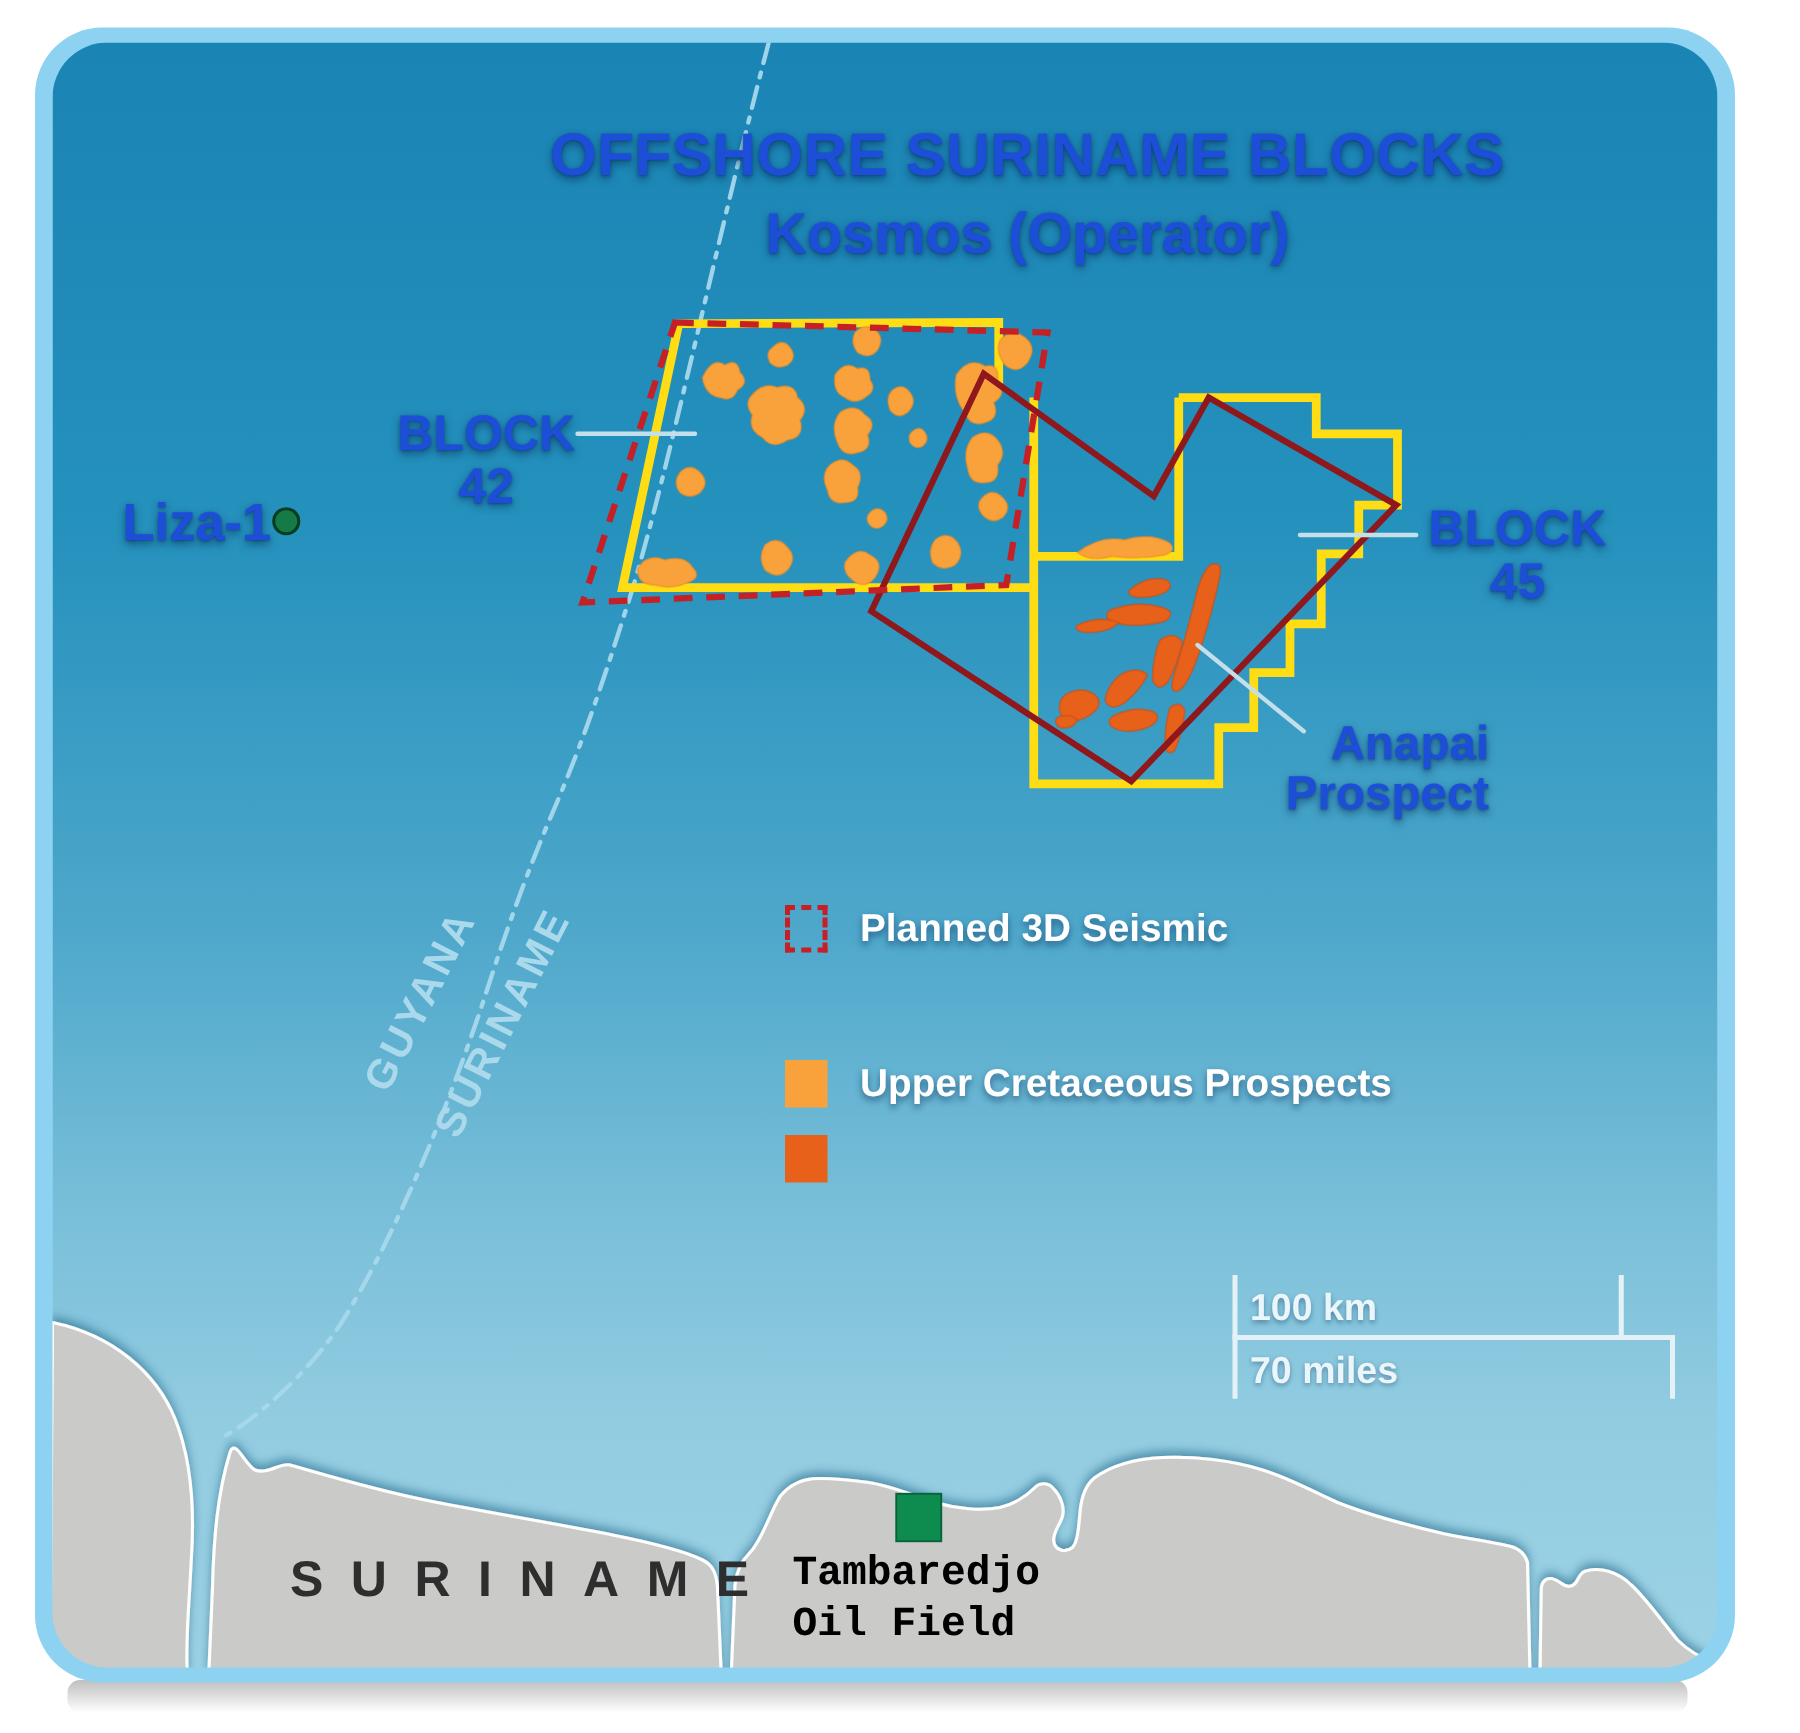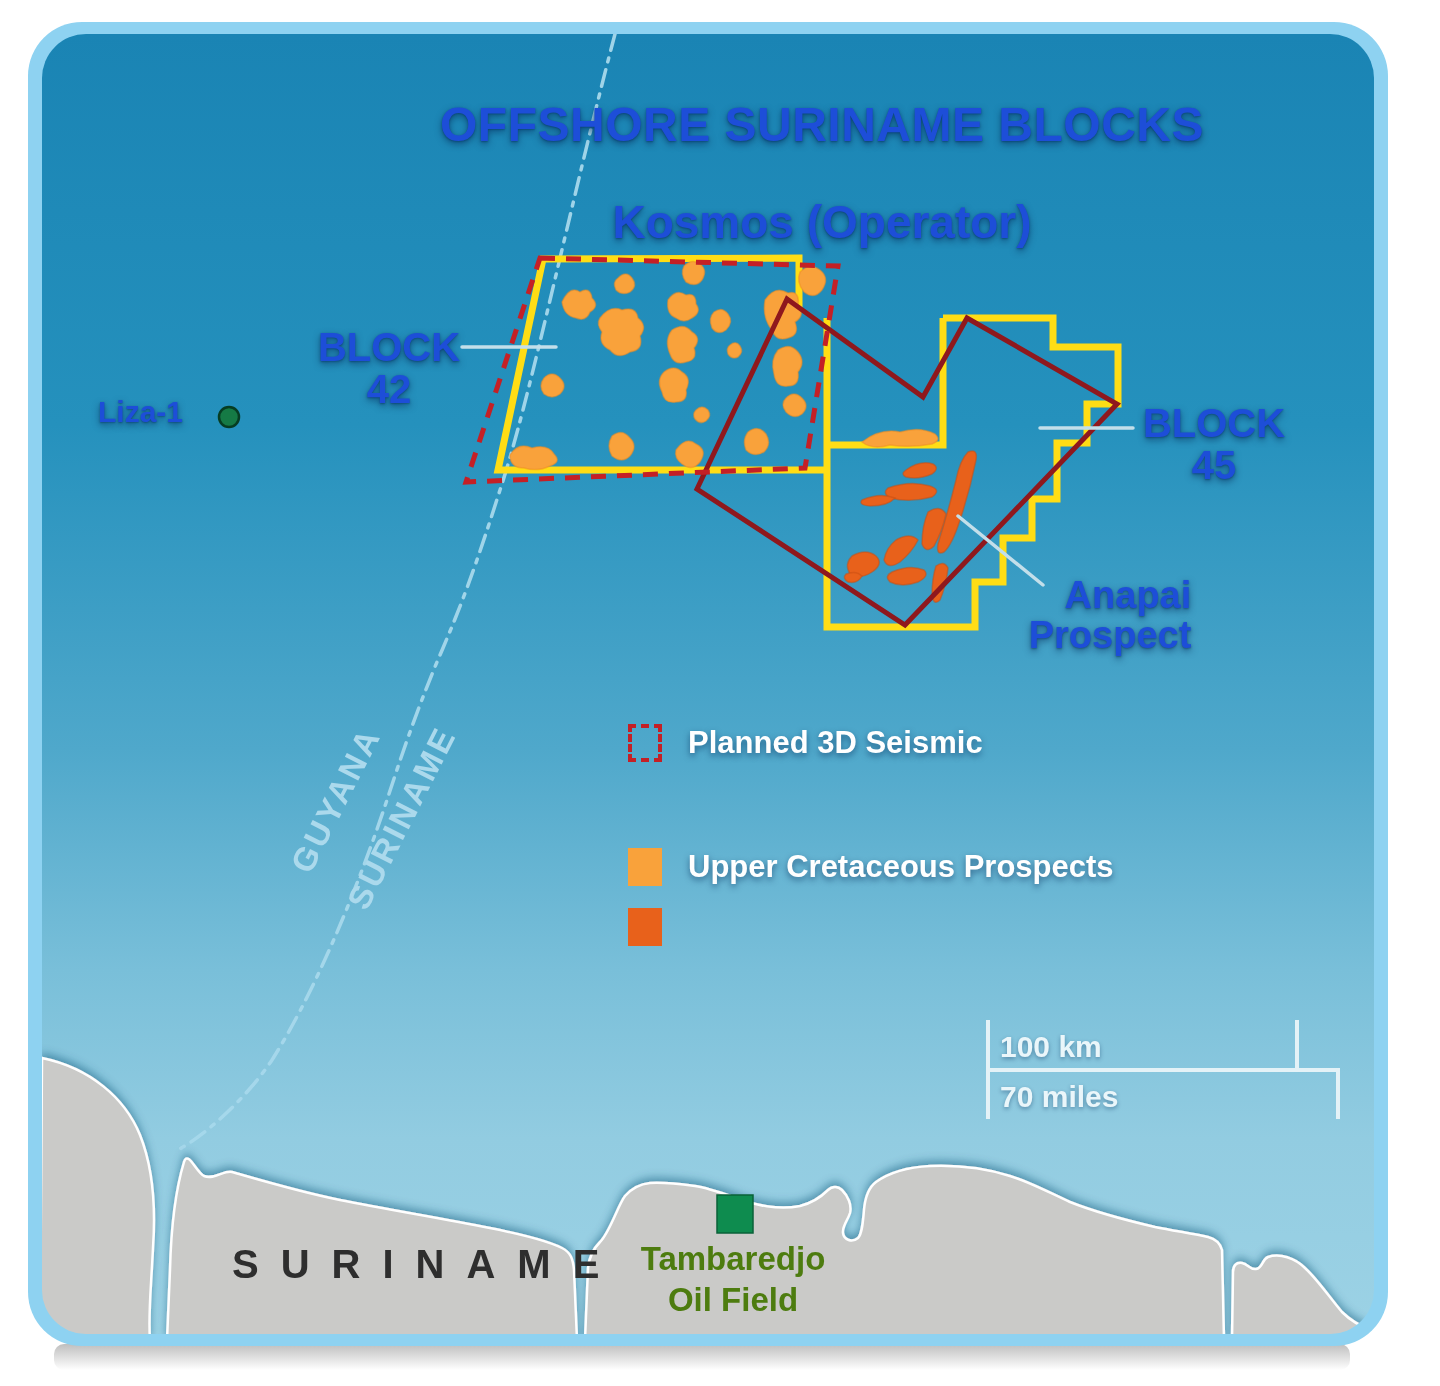--- a/index.html
+++ b/index.html
@@ -3,45 +3,45 @@
 <meta charset="utf-8">
 <style>
   html,body{margin:0;padding:0;background:#ffffff;}
   #stage{position:relative;width:1440px;height:1386px;background:#ffffff;overflow:hidden;
          font-family:"Liberation Sans",sans-serif;}
   #map-svg{position:absolute;left:0;top:0;}
   .lbl{position:absolute;color:#1d4ed8;font-weight:bold;line-height:1.05;
        text-shadow:0 3px 7px rgba(5,40,85,.6),0 1px 2px rgba(5,40,85,.45);white-space:nowrap;}
   .center{transform:translateX(-50%);text-align:center;}
   #title1{left:822px;top:100px;font-size:48px;letter-spacing:.5px;}
-  #title2{left:822px;top:162px;font-size:46px;margin-top:36px;}
+  #title2{left:822px;top:162px;font-size:46px;}
   #block42{left:389px;top:326px;font-size:40px;text-align:center;}
   #block45{left:1214px;top:402px;font-size:40px;text-align:center;}
-  #liza{left:98px;top:396px;font-size:30px;}
+  #liza{left:98px;top:396px;font-size:42px;}
   #anapai{left:1110px;top:576px;font-size:38px;text-align:right;}
   .legend-row{position:absolute;left:628px;display:flex;align-items:center;gap:26px;height:42px;}
   .legend-row .sw{width:34px;height:38px;flex:0 0 auto;box-sizing:border-box;}
   .sw-dashed{border:4px dashed #C42026;background:transparent;}
   .sw-solid{border:4px solid #8F181D;background:transparent;}
   .sw-upper{background:#F9A23B;}
   .sw-lower{background:#E8611B;}
   .legend-row .tx{color:#fff;font-weight:bold;font-size:31px;
        text-shadow:0 3px 6px rgba(5,40,85,.55);white-space:nowrap;}
   .scale-lbl{position:absolute;color:#EAF6FA;font-weight:bold;font-size:30px;
        text-shadow:0 2px 4px rgba(5,40,85,.4);}
   #km{left:1000px;top:1030px;}
   #miles{left:1000px;top:1080px;}
   .bnd{position:absolute;color:#ABD9EC;font-weight:bold;font-size:33px;letter-spacing:3px;
        text-shadow:none;transform:translate(-50%,-50%) rotate(-63deg);white-space:nowrap;}
   #guyana{left:336px;top:800px;}
   #surinameB{left:402px;top:818px;}
   #country{position:absolute;left:232px;top:1242px;color:#2e2e2e;font-weight:bold;
        font-size:40px;letter-spacing:22px;white-space:nowrap;}
   #oilfield{position:absolute;left:733px;top:1238px;transform:translateX(-50%);
-       color:#4d7c0f;font-weight:600;font-size:33px;text-align:center;line-height:1.25;white-space:nowrap;}
+       color:#000000;font-weight:600;font-size:33px;text-align:left;line-height:1.25;white-space:nowrap;font-family:Liberation Mono, monospace;}
 </style>
 </head>
 <body>
 
 <div id="stage">
 
   <svg id="map-svg" width="1440" height="1386" viewBox="0 0 1440 1386">
     <defs>
       <linearGradient id="seaGrad" x1="0" y1="0" x2="0" y2="1">
         <stop offset="0" stop-color="#1A84B4"></stop>

